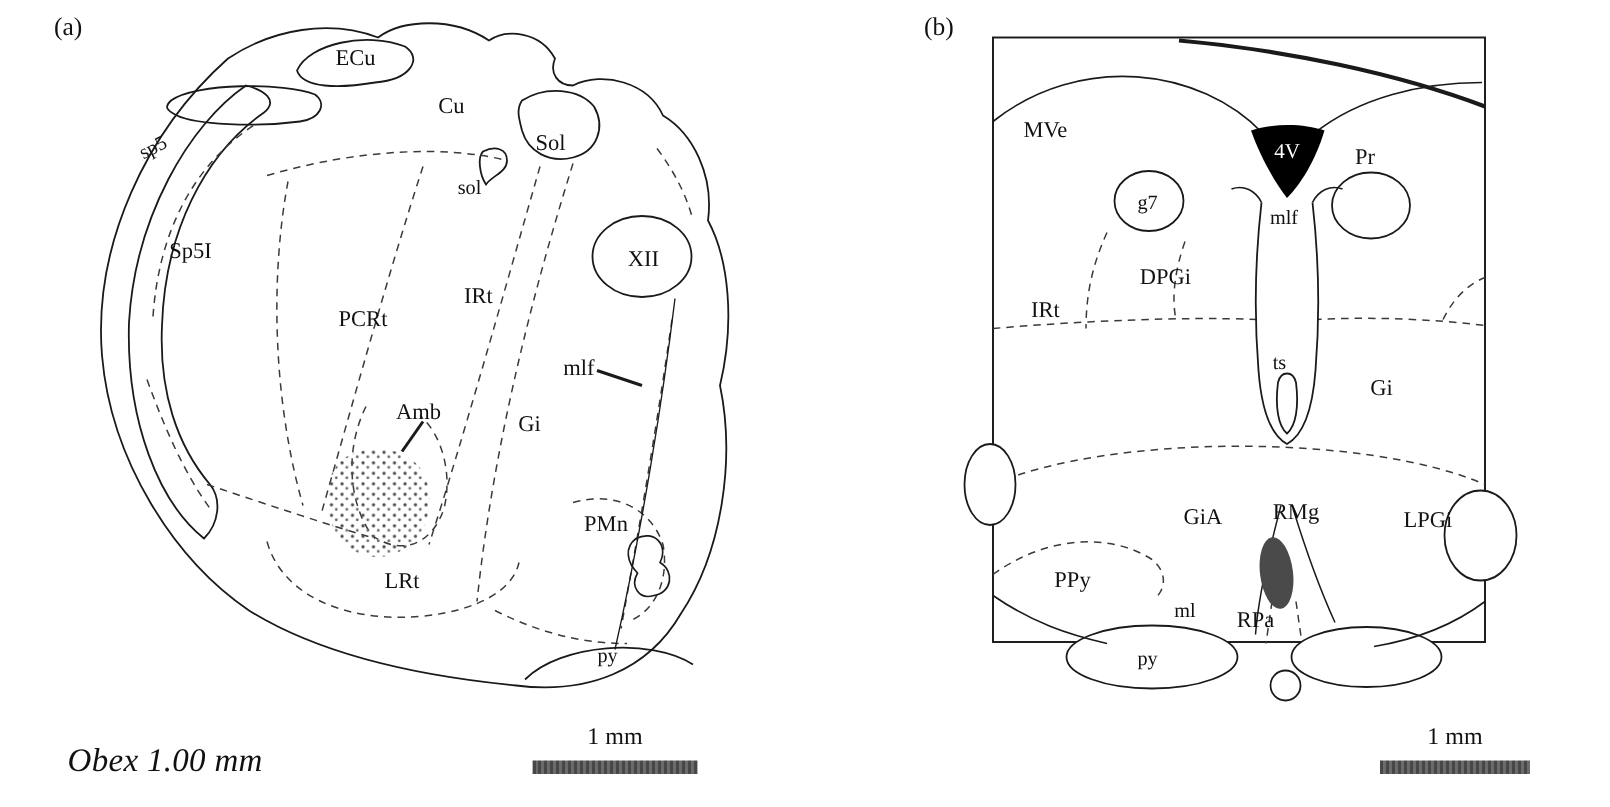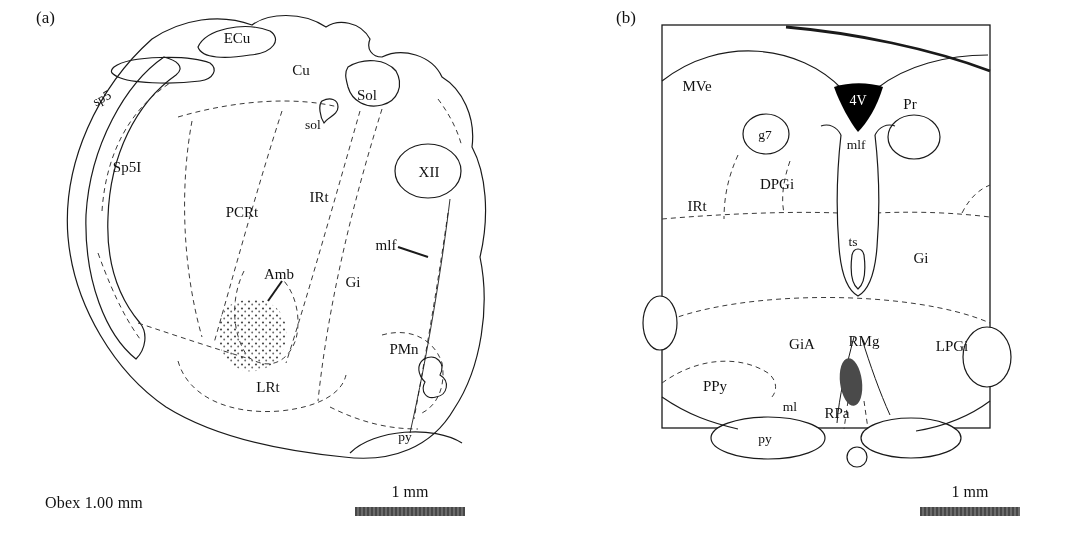--- a/index.html
+++ b/index.html
@@ -9,21 +9,21 @@
   }
   .abs{position:absolute;}
   svg.panel{position:absolute;}
   svg text{
     font-family:"Liberation Serif","DejaVu Serif",serif;
     font-size:15px;fill:#111;
   }
   svg text.sm{font-size:13.5px;}
   svg text.wh{fill:#fff;font-size:14px;}
   .tag{font-size:17px;}
-  .caption{font-size:16px;letter-spacing:.2px;}
+  .caption{font-size:22px;letter-spacing:.2px;font-style:italic;}
   .scalebar{
     height:9px;
     background:repeating-linear-gradient(90deg,#474747 0 2px,#6b6b6b 2px 4px);
   }
   .scalelabel{font-size:16px;text-align:center;}
 </style>
 </head>
 <body>
 
 <div class="page">

